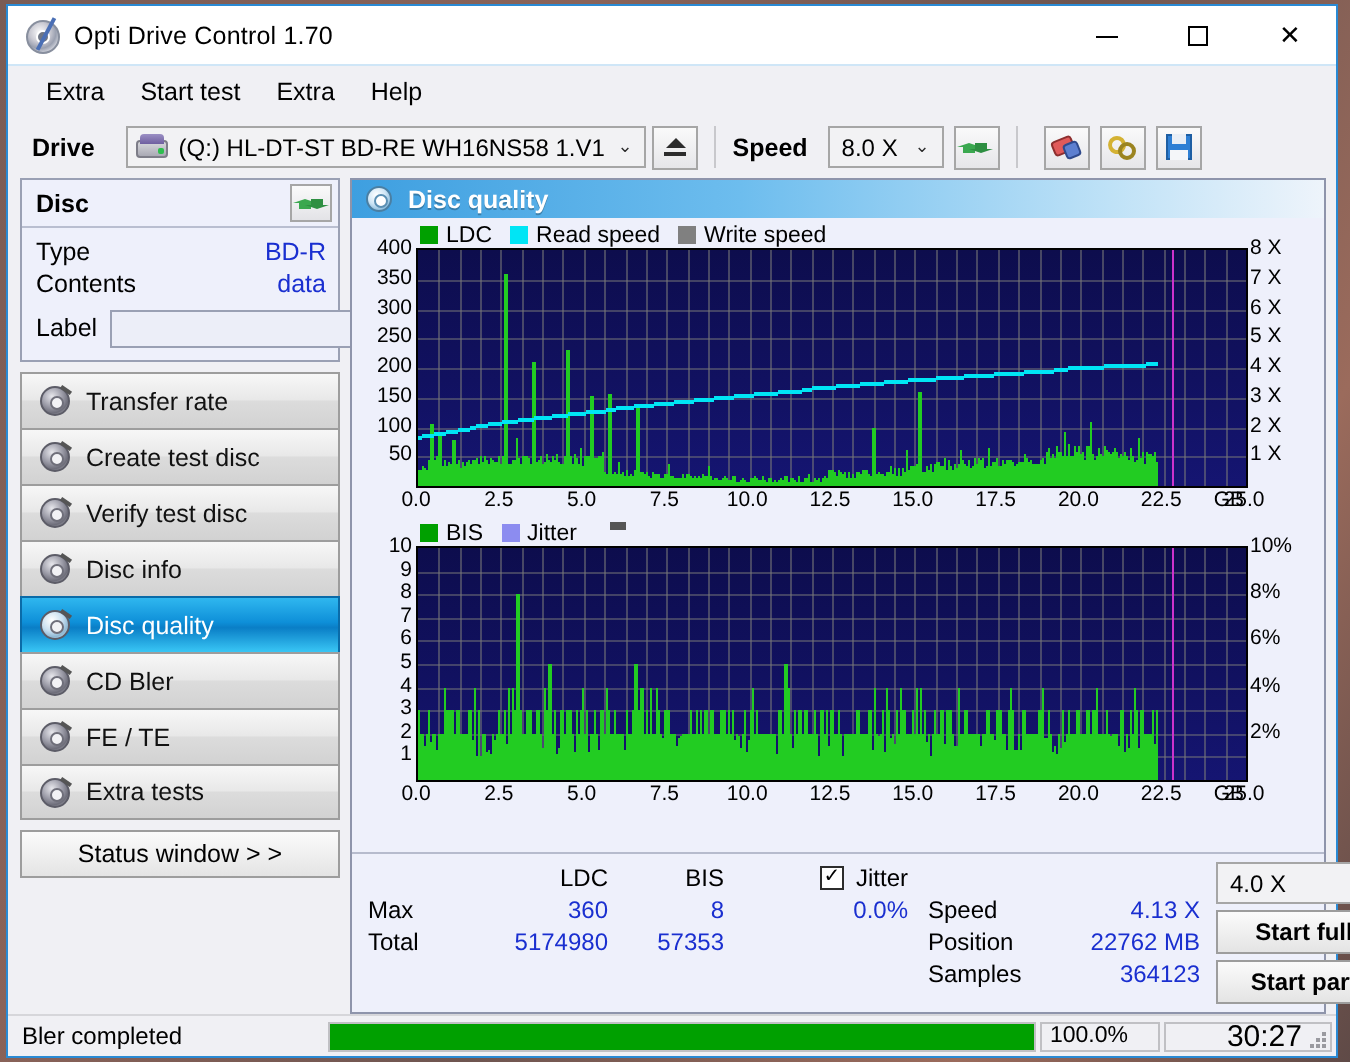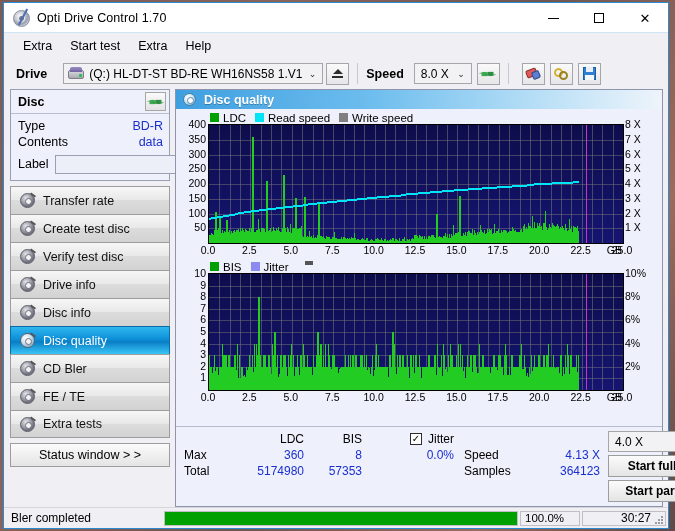--- a/index.html
+++ b/index.html
@@ -255,21 +255,21 @@
 
   
   .statusbar{
     height:20px;flex:0 0 auto;display:flex;align-items:center;
     background:#f0f0f4;border-top:1px solid #d6d6da;padding:0 2px 0 4px;gap:2px;
   }
   .sb-text{width:150px;font-size:12px;color:#000;border:1px solid transparent;padding-left:2px;}
   .sb-prog{flex:1 1 auto;height:15px;border:1px solid #c0c0c4;background:#fff;position:relative;box-sizing:border-box;}
   .sb-prog .fill{position:absolute;left:0;top:0;bottom:0;background:#00a000;}
   .sb-pct{width:60px;height:15px;border:1px solid #c0c0c4;box-sizing:border-box;font-size:11.5px;display:flex;align-items:center;padding-left:4px;background:#f0f0f4;}
-  .sb-time{width:84px;height:15px;border:1px solid #c0c0c4;box-sizing:border-box;font-size:12px;display:flex;align-items:center;justify-content:flex-end;padding-right:14px;background:#f0f0f4;}
+  .sb-time{width:84px;height:15px;border:1px solid #c0c0c4;box-sizing:border-box;font-size:15px;display:flex;align-items:center;justify-content:flex-end;padding-right:14px;background:#f0f0f4;}
   .grip{position:absolute;right:3px;bottom:2px;width:10px;height:10px;}
   .grip i{position:absolute;width:2px;height:2px;background:#9a9aa0;}
 </style>
 </head>
 <body>
 
 <div class="desktop"></div>
 
 <div class="window">
 
@@ -396,28 +396,20 @@
             </span>
           <span>Create test disc</span>
         </div>
         <div class="nav-item">
           <span class="nav-ico">
               <i class="ring"></i>
               <i class="hole"></i>
               <i class="mark"></i>
             </span>
           <span>Verify test disc</span>
-        </div>
-        <div class="nav-item">
-          <span class="nav-ico">
-              <i class="ring"></i>
-              <i class="hole"></i>
-              <i class="mark"></i>
-            </span>
-          <span>Drive info</span>
         </div>
         <div class="nav-item">
           <span class="nav-ico">
               <i class="ring"></i>
               <i class="hole"></i>
               <i class="mark"></i>
             </span>
           <span>Disc info</span>
         </div>
         <div class="nav-item active">
@@ -1838,20 +1830,24 @@
           <div class="rstats">
             <div class="rrow" style="height:16px;">
                 <span class="rk"></span>
                 <span class="rv"></span>
               </div>
             <div class="rrow">
               <span class="rk">Speed</span>
               <span class="rv">4.13 X</span>
             </div>
             <div class="rrow">
+              <span class="rk">Position</span>
+              <span class="rv">22762 MB</span>
+            </div>
+            <div class="rrow">
               <span class="rk">Samples</span>
               <span class="rv">364123</span>
             </div>
           </div>
 
           <div class="btncol">
             <div class="combo speed-combo2">
               <span>4.0 X</span>
 
             </div>

